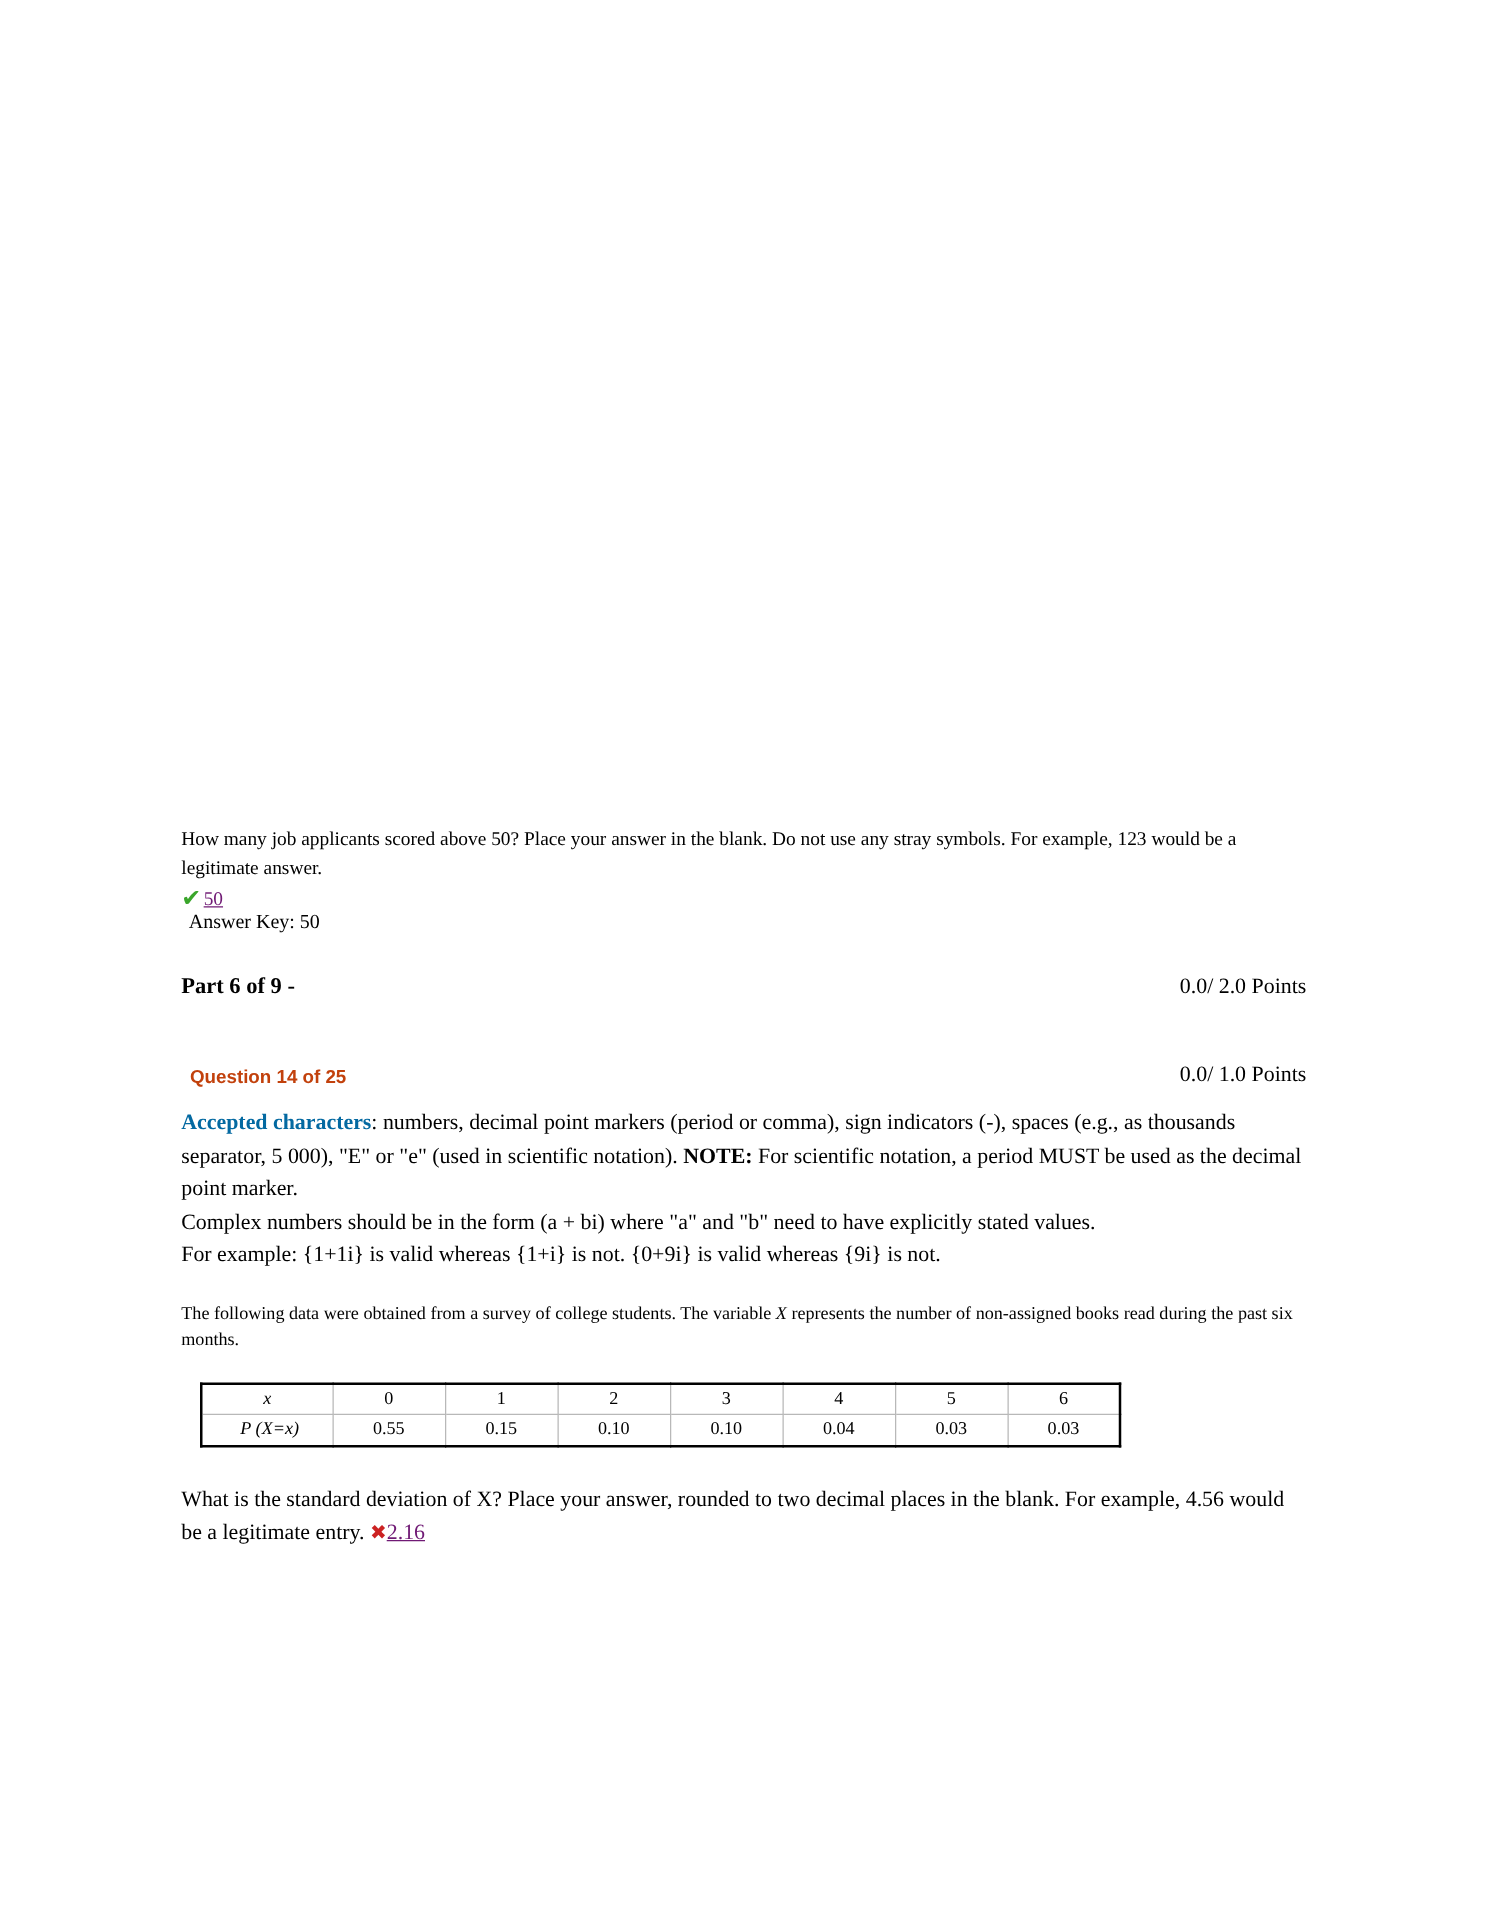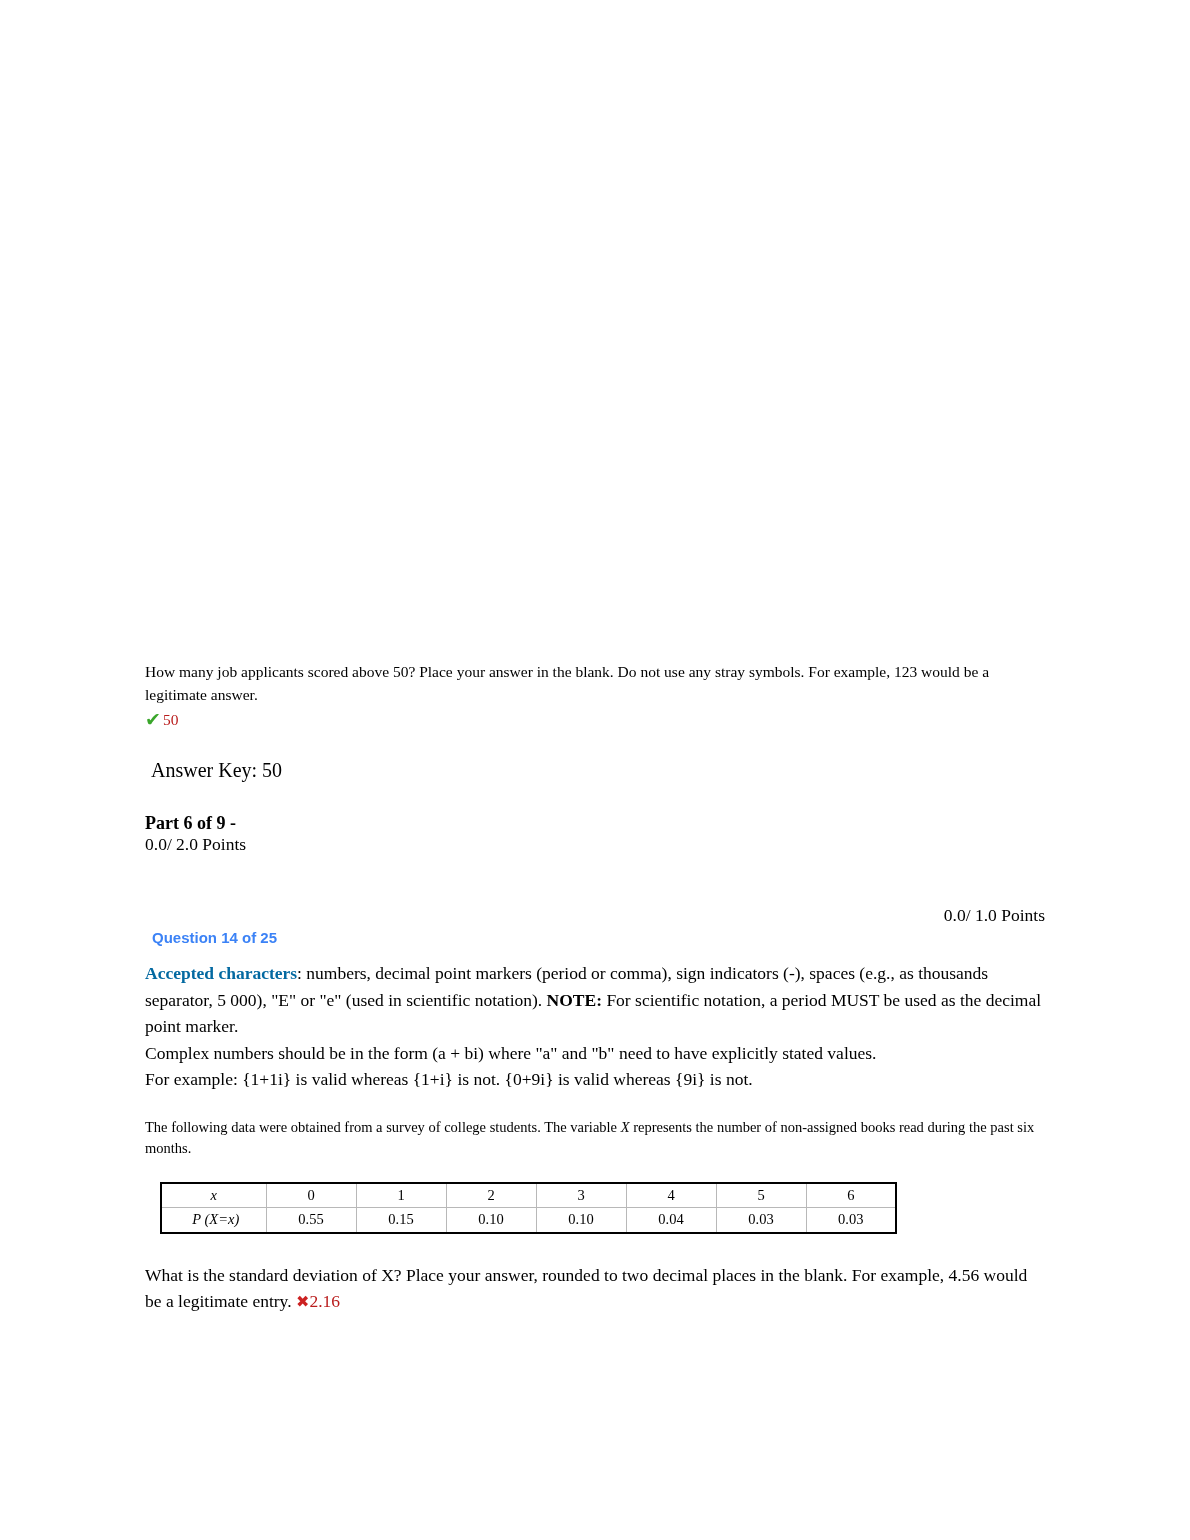--- a/index.html
+++ b/index.html
@@ -37,55 +37,54 @@
     color: #3aa62b;
     font-size: 19px;
     line-height: 19px;
     margin-right: 2px;
   }
   .cross-icon {
     color: #cc2222;
     font-size: 16px;
   }
   .answer-link {
-    color: #b91c1c;
+    color: #701a75;
+    text-decoration: underline;
   }
   .answer-key {
-    margin-top: 30px;
     padding-left: 6px;
-    font-size: 20px;
+    font-size: 16px;
   }
   .part-row {
     margin-top: 31px;
     display: flex;
     justify-content: space-between;
     align-items: baseline;
-    flex-direction: column;
   }
   .part-title {
     font-weight: bold;
     font-size: 18px;
   }
   .points-text {
     font-size: 17.5px;
     text-align: center;
   }
   .q14-header-row {
     margin-top: 50px;
     display: flex;
     justify-content: space-between;
     align-items: flex-start;
   }
   .question-header {
     font-family: "Liberation Sans", sans-serif;
     font-weight: bold;
     font-size: 15px;
-    color: #3b82f6;
+    color: #c2410c;
     padding-left: 7px;
-    margin-top: 24px;
+    margin-top: 4px;
   }
   .accepted-para {
     margin-top: 14px;
     font-size: 17.5px;
     line-height: 26.5px;
   }
   .accepted-label {
     color: #0369a1;
     font-weight: bold;
   }

